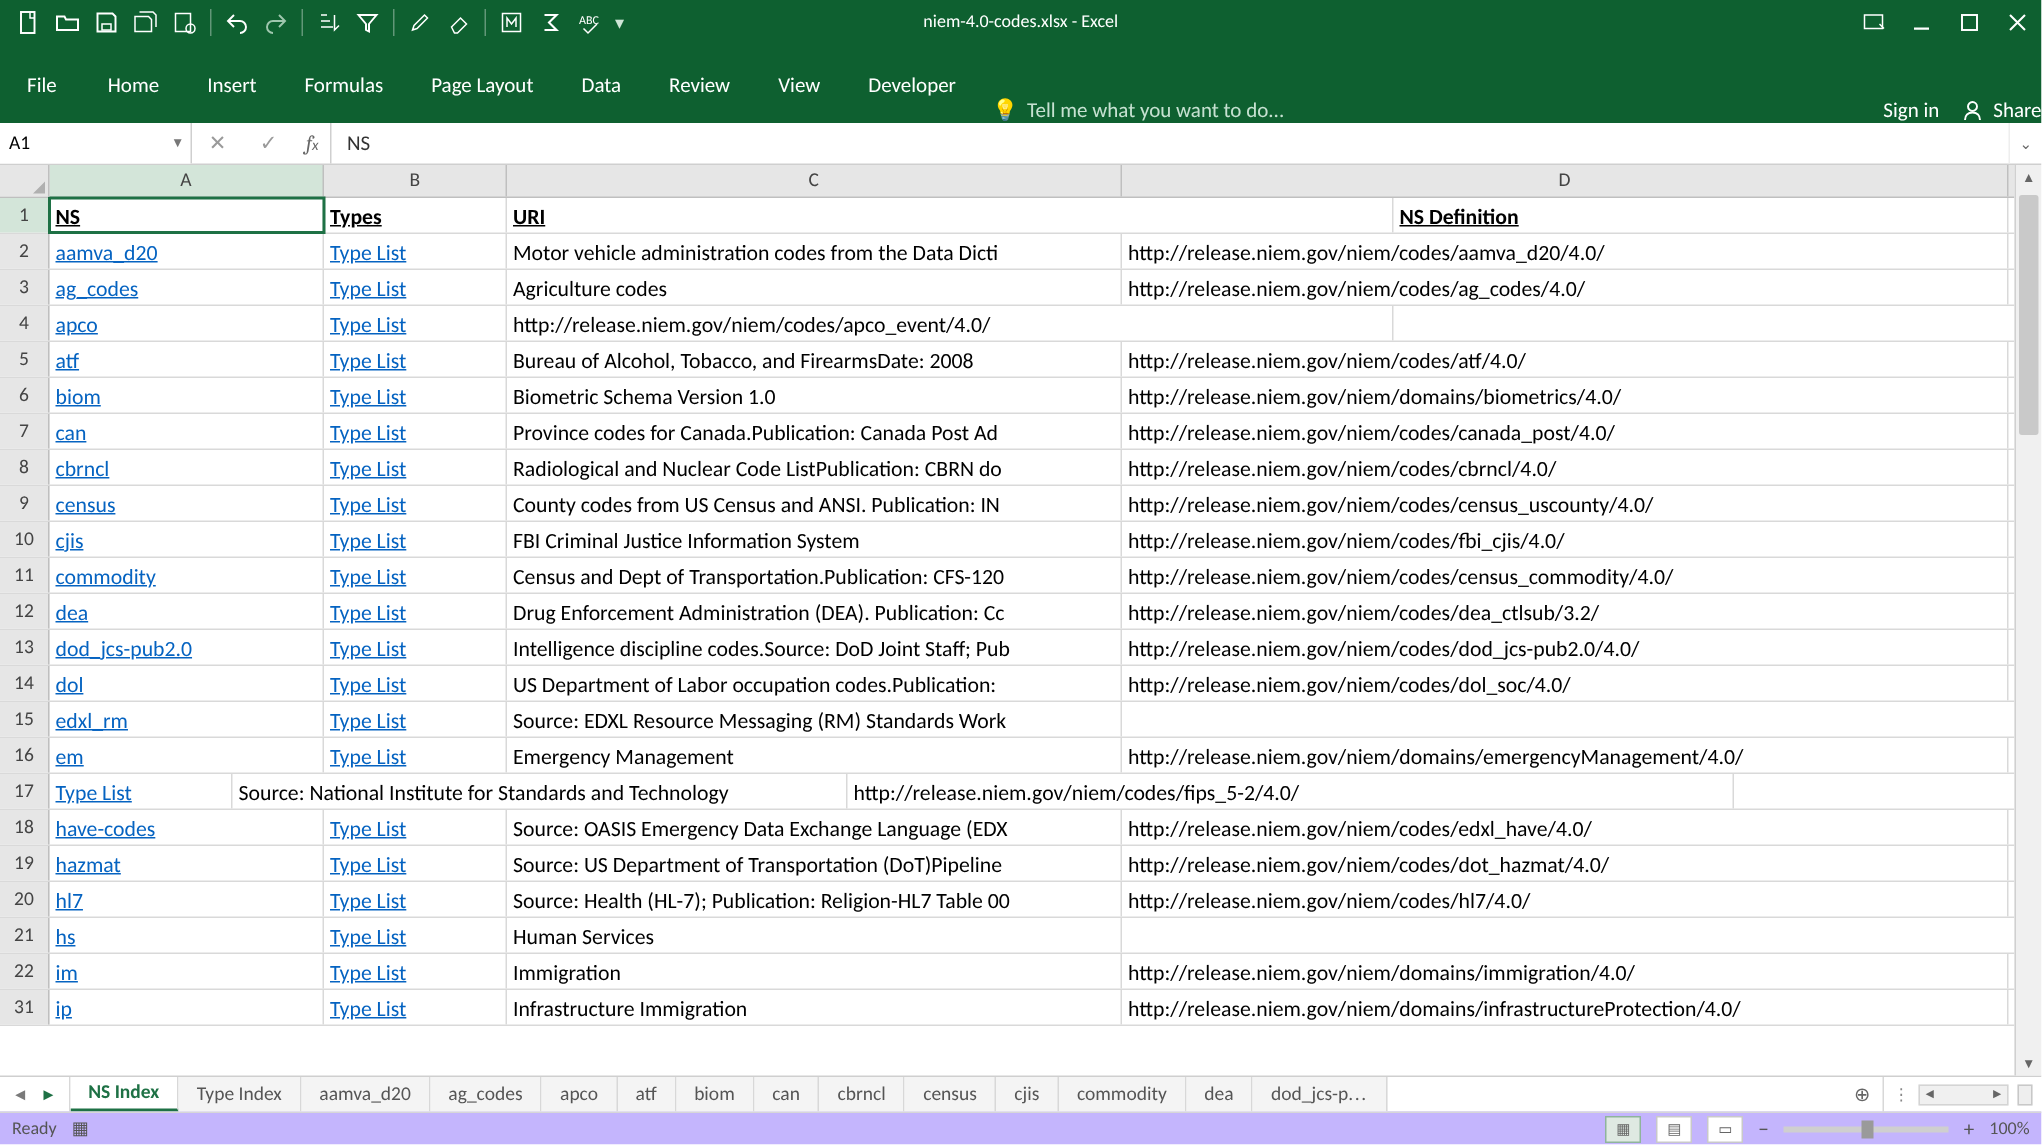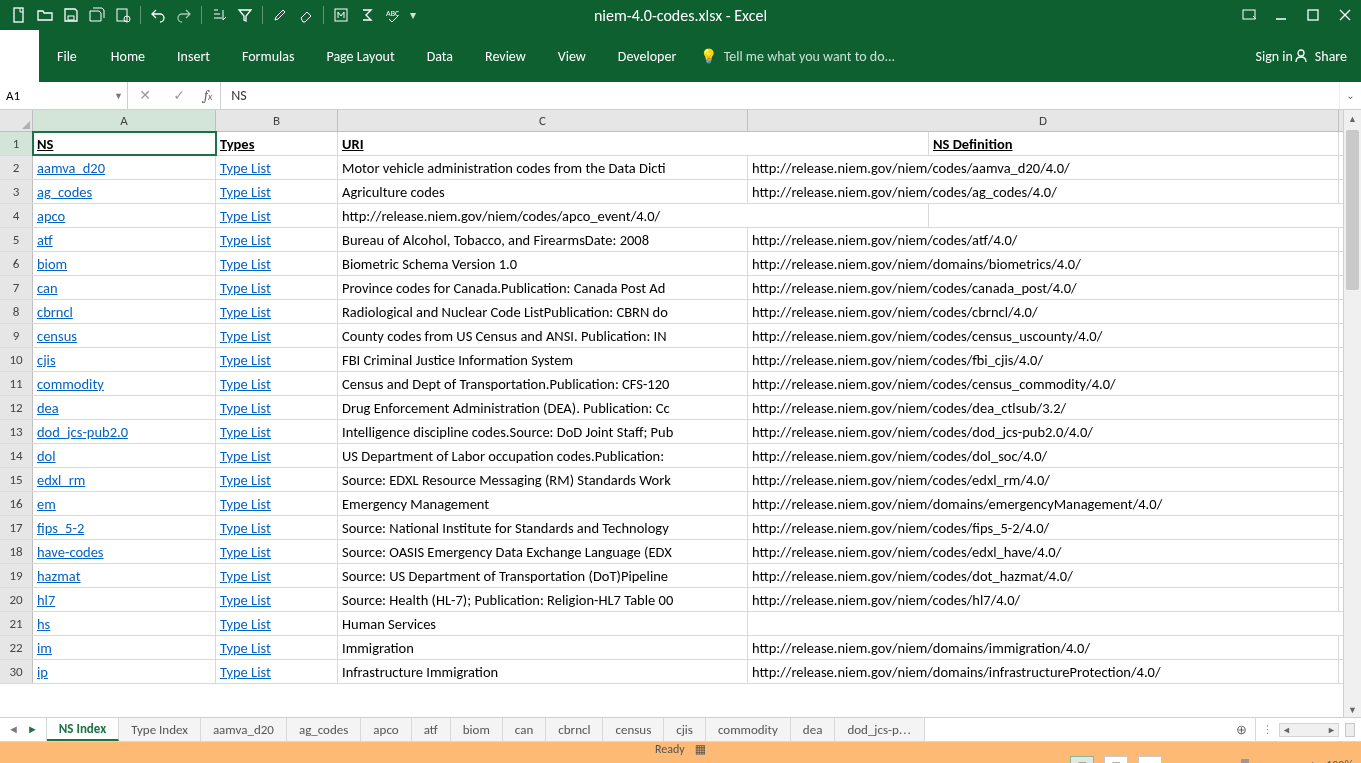--- a/index.html
+++ b/index.html
@@ -3,31 +3,31 @@
 <meta charset="utf-8">
 <style>
 * { margin:0; padding:0; box-sizing:border-box; font-family:"Segoe UI","Calibri",sans-serif; }
 html,body { width:1361px; height:763px; overflow:hidden; background:#fff; }
 
 
 .titlebar { height:30px; background:#0e6030; display:flex; align-items:center; color:#fff; font-size:12px; position:relative; }
 .qat { display:flex; align-items:center; gap:0; padding-left:6px; }
 .qat .qbtn { width:26px; height:28px; display:flex; align-items:center; justify-content:center; color:#fff; }
 .qat .sep { width:1px; height:18px; background:rgba(255,255,255,.35); margin:0 4px; }
-.title-center { position:absolute; left:0; right:0; text-align:center; pointer-events:none; font-size:16px; }
+.title-center { position:absolute; left:0; right:0; text-align:center; pointer-events:none; font-size:12px; }
 .title-right { margin-left:auto; display:flex; align-items:center; }
 .title-right .wbtn { width:32px; height:28px; display:flex; align-items:center; justify-content:center; }
 
 
-.ribbon { height:52px; background:#0e6030; display:flex; align-items:center; color:#fff; font-size:14px;margin-left:39px; }
+.ribbon { height:52px; background:#0e6030; display:flex; align-items:flex-end; color:#fff; font-size:14px; }
 .file-tab { padding:0 18px; height:100%; display:flex; align-items:center; }
 .ribbon-tab { padding:0 16px; height:100%; display:flex; align-items:center; cursor:default; }
 .tellme { display:flex; align-items:center; gap:6px; color:#c6e1d1; margin-left:8px; font-size:14px; }
 .tellme .bulb { font-size:14px; }
-.signin-area { margin-left:auto; display:flex; align-items:center; padding-right:14px; }
+.signin-area { margin-left:auto; display:flex; align-items:center; gap:14px; }
 .share-btn { display:flex; align-items:center; gap:6px; }
 
 
 .formula-bar { height:28px; border-bottom:1px solid #cfcfcf; display:flex; align-items:stretch; background:#fff; }
 .name-box { width:128px; border-right:1px solid #cfcfcf; display:flex; align-items:center; padding:0 6px; font-size:13px; position:relative; background:#fff; }
 .name-box .dd { position:absolute; right:4px; font-size:9px; color:#777; }
 .fx-icons { display:flex; align-items:center; border-right:1px solid #cfcfcf; }
 .fx-icons .fxbtn { width:34px; display:flex; align-items:center; justify-content:center; color:#9a9a9a; font-size:14px; }
 .fx-icons .fxlabel { font-style:italic; font-family:"Cambria","Times New Roman",serif; color:#666; font-size:14px; padding:0 8px;}
 .formula-input { flex:1; display:flex; align-items:center; padding:0 10px; font-size:14px; color:#333; }
@@ -65,21 +65,21 @@
 .sheet-tabs { display:flex; align-items:flex-end; overflow:hidden; flex:1; }
 .stab { padding:0 12px; height:24px; display:flex; align-items:center; border-right:1px solid #d8d8d8; color:#555; white-space:nowrap; background:#f4f4f4; position:relative;}
 .stab.active { background:#fff; color:#1e7145; font-weight:700; border-bottom:2px solid #1e7145; }
 .stab .dots{letter-spacing:1px;}
 .addsheet { width:28px; display:flex; align-items:center; justify-content:center; color:#666; border-right:1px solid #d8d8d8;}
 .tab-right { display:flex; align-items:center; padding:0 6px; gap:6px; }
 .hscroll { width:60px; height:14px; background:#f0f0f0; border:1px solid #d4d4d4; display:flex; align-items:center; justify-content:space-between; padding:0 2px; font-size:9px; color:#666;}
 .splitbox{width:10px;height:14px;border:1px solid #c8c8c8;background:#eee;}
 
 
-.statusbar { height:22px; background:#fdba74; border-top:1px solid #d7d7d7; display:flex; align-items:center; font-size:12px; color:#555; padding:0 8px;flex-direction:column; }
+.statusbar { height:22px; background:#c4b5fd; border-top:1px solid #d7d7d7; display:flex; align-items:center; font-size:12px; color:#555; padding:0 8px; }
 .statusbar .left { display:flex; align-items:center; gap:10px; }
 .statusbar .right { margin-left:auto; display:flex; align-items:center; gap:10px; }
 .viewbtn { width:24px; height:18px; border:1px solid #c9c9c9; display:flex;align-items:center;justify-content:center;font-size:10px;color:#666;background:#fff;}
 .viewbtn.active{background:#dfe9e2;border-color:#8fb49c;}
 .zoom-slider { width:110px; height:4px; background:#cfcfcf; position:relative; }
 .zoom-slider .knob { position:absolute; top:-4px; left:52px; width:8px; height:12px; background:#9a9a9a;}
 .zoom-slider .tick { position:absolute; top:-2px; left:54px; width:1px; height:8px; background:#888;}
 
 svg { display:block; }
 .ico { width:16px; height:16px; }
@@ -402,38 +402,34 @@
         </div>
         <div class="row">
           <div class="rhdr">15</div>
           <div class="cell a">
             <span class="hyper">edxl_rm</span>
           </div>
           <div class="cell b">
             <span class="hyper">Type List</span>
           </div>
           <div class="cell c">Source: EDXL Resource Messaging (RM) Standards Work</div>
-          <div class="cell d">http://release.niem.gov/niem/codes/edxl_rm/4.0/</div>
         </div>
         <div class="row">
           <div class="rhdr">16</div>
           <div class="cell a">
             <span class="hyper">em</span>
           </div>
           <div class="cell b">
             <span class="hyper">Type List</span>
           </div>
           <div class="cell c">Emergency Management</div>
           <div class="cell d">http://release.niem.gov/niem/domains/emergencyManagement/4.0/</div>
         </div>
         <div class="row">
           <div class="rhdr">17</div>
-          <div class="cell a">
-            <span class="hyper">fips_5-2</span>
-          </div>
           <div class="cell b">
             <span class="hyper">Type List</span>
           </div>
           <div class="cell c">Source: National Institute for Standards and Technology</div>
           <div class="cell d">http://release.niem.gov/niem/codes/fips_5-2/4.0/</div>
         </div>
         <div class="row">
           <div class="rhdr">18</div>
           <div class="cell a">
             <span class="hyper">have-codes</span>
@@ -481,21 +477,21 @@
           <div class="cell a">
             <span class="hyper">im</span>
           </div>
           <div class="cell b">
             <span class="hyper">Type List</span>
           </div>
           <div class="cell c">Immigration</div>
           <div class="cell d">http://release.niem.gov/niem/domains/immigration/4.0/</div>
         </div>
         <div class="row">
-          <div class="rhdr">30</div>
+          <div class="rhdr">31</div>
           <div class="cell a">
             <span class="hyper">ip</span>
           </div>
           <div class="cell b">
             <span class="hyper">Type List</span>
           </div>
           <div class="cell c">Infrastructure Immigration</div>
           <div class="cell d">http://release.niem.gov/niem/domains/infrastructureProtection/4.0/</div>
         </div>
       </div>

